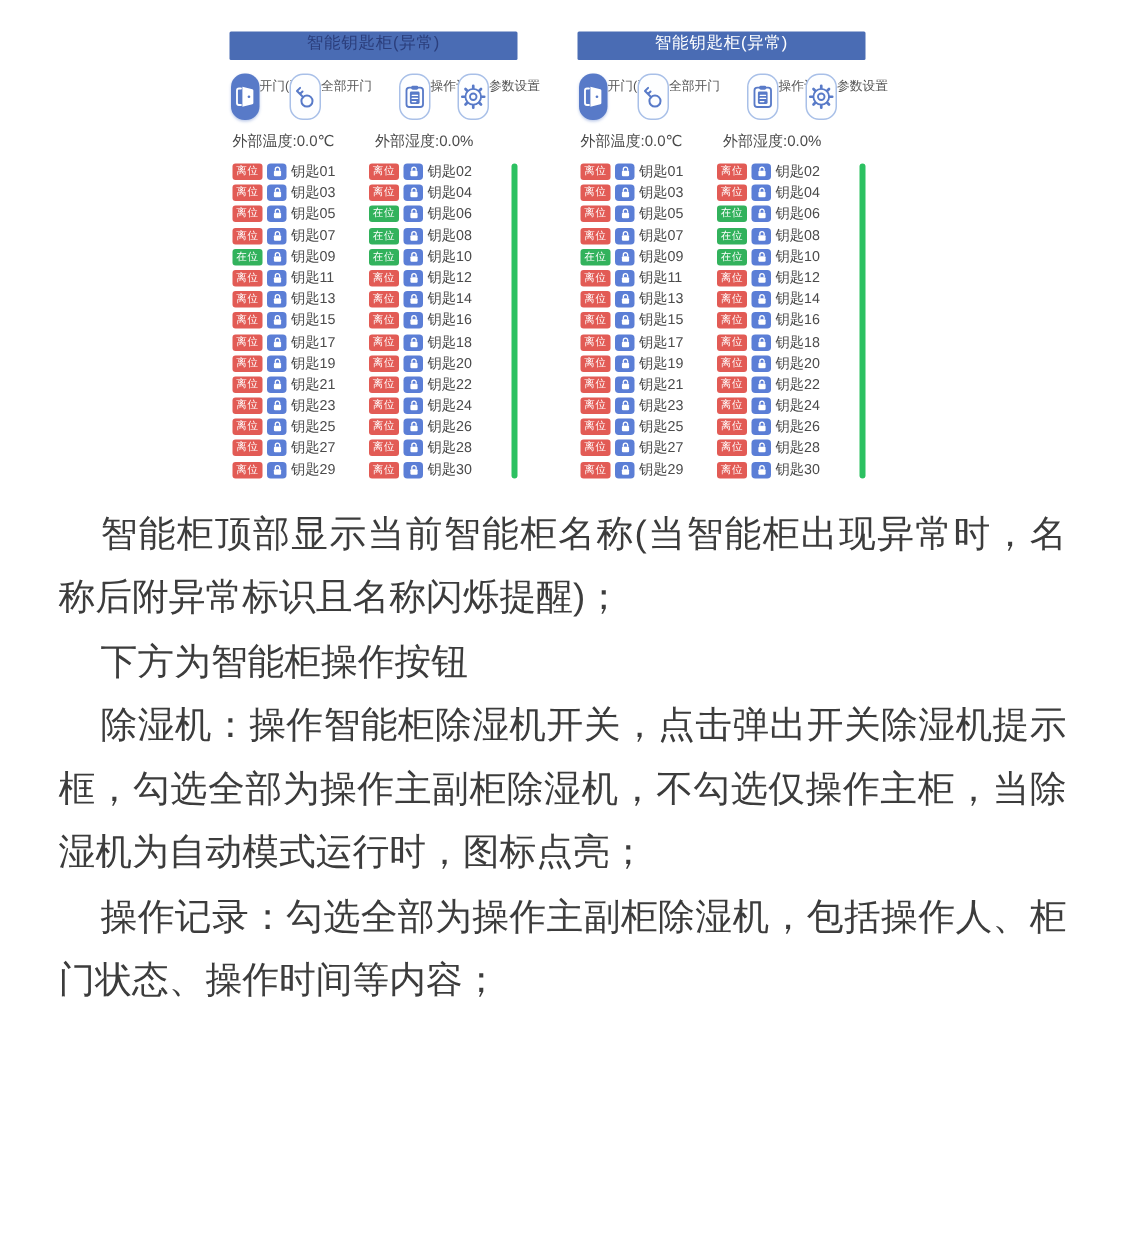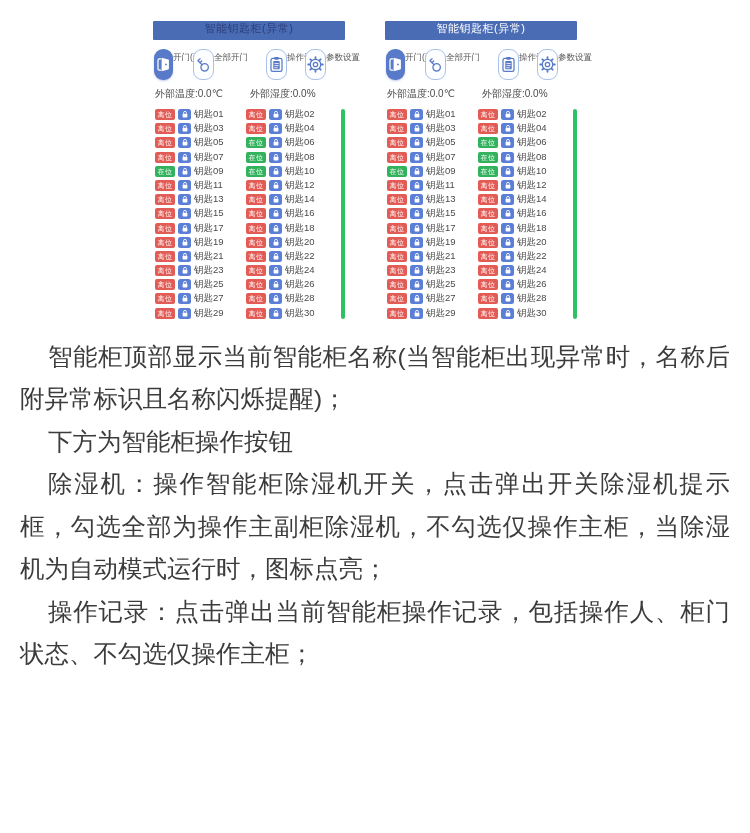--- a/index.html
+++ b/index.html
@@ -47,21 +47,21 @@
     width: 13px; height: 11px; border-radius: 2.5px; background: #5b7ed6;
     display: flex; align-items: center; justify-content: center; cursor: pointer;
   }
   .key-label { font-size: 9.5px; color: #4a4a4a; white-space: nowrap; }
   .v-scrollbar {
     position: absolute; right: 0; top: 1px; bottom: 1px; width: 4px;
     background: #2cc161; border-radius: 2px;
   }
 
   
-  .description { margin-top: 16px; padding: 0 20px; }
+  .description { margin-top: 16px; padding: 0 39px; }
   .description p {
     font-size: 24.5px; line-height: 42.5px; color: #3c3c3c;
     text-indent: 28px; text-align: justify;
   }
 </style>
 </head>
 <body>
 
 <div class="panels-row">
   <div class="panel">
@@ -777,14 +777,14 @@
         </div>
         <div class="v-scrollbar"></div>
       </div>
     </div>
 </div>
 
 <div class="description">
     <p>智能柜顶部显示当前智能柜名称(当智能柜出现异常时，名称后附异常标识且名称闪烁提醒)；</p>
     <p>下方为智能柜操作按钮</p>
     <p>除湿机：操作智能柜除湿机开关，点击弹出开关除湿机提示框，勾选全部为操作主副柜除湿机，不勾选仅操作主柜，当除湿机为自动模式运行时，图标点亮；</p>
-    <p>操作记录：点击弹出当前智能柜操作记录，包括操作人、柜门状态、不勾选仅操作主柜；</p>
+    <p>操作记录：勾选全部为操作主副柜除湿机，包括操作人、柜门状态、操作时间等内容；</p>
   </div>
 
 </body></html>

